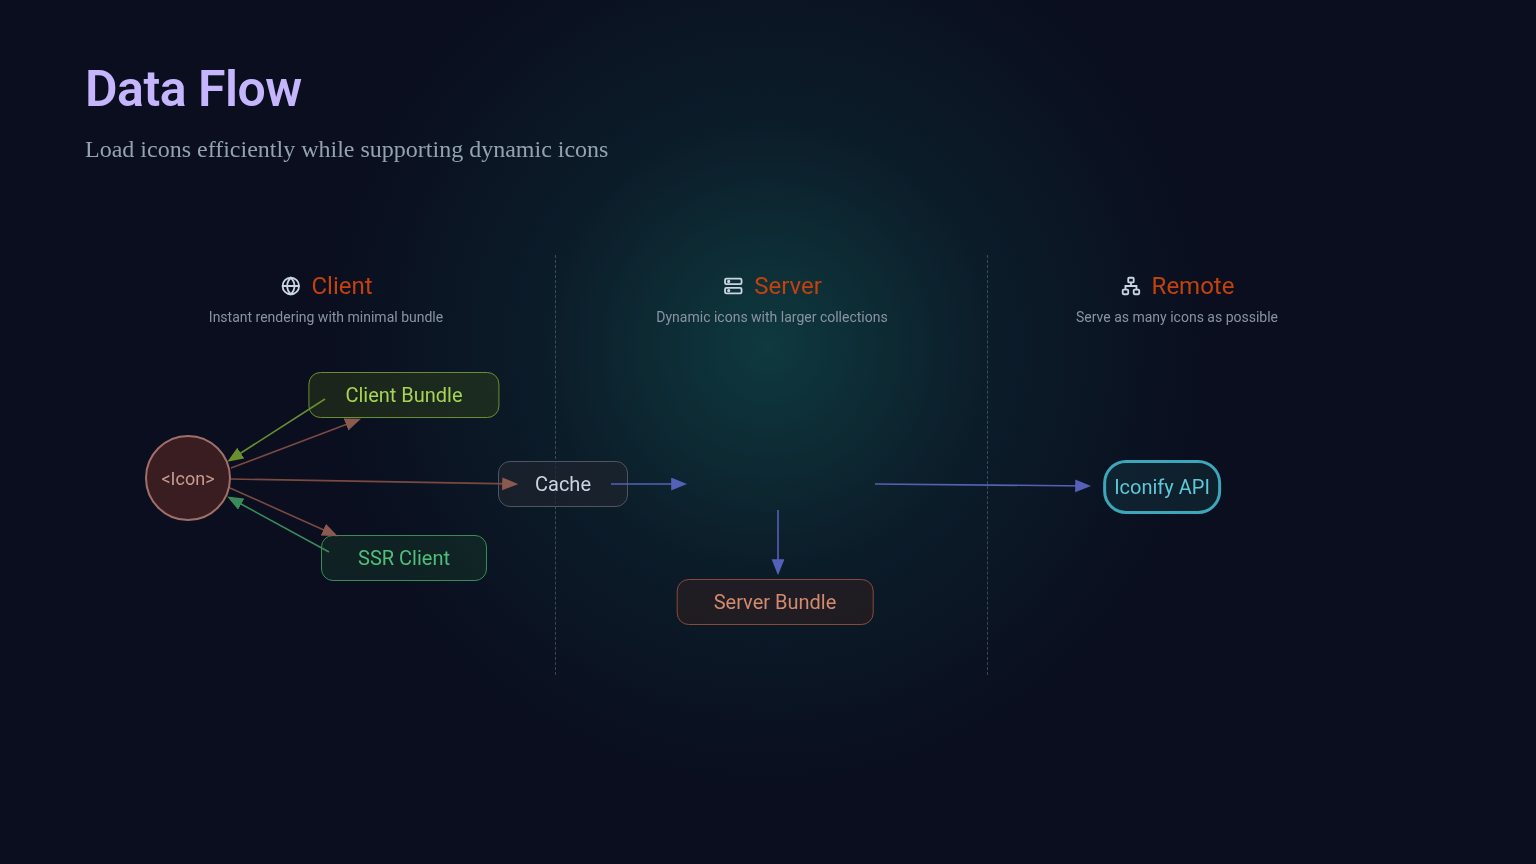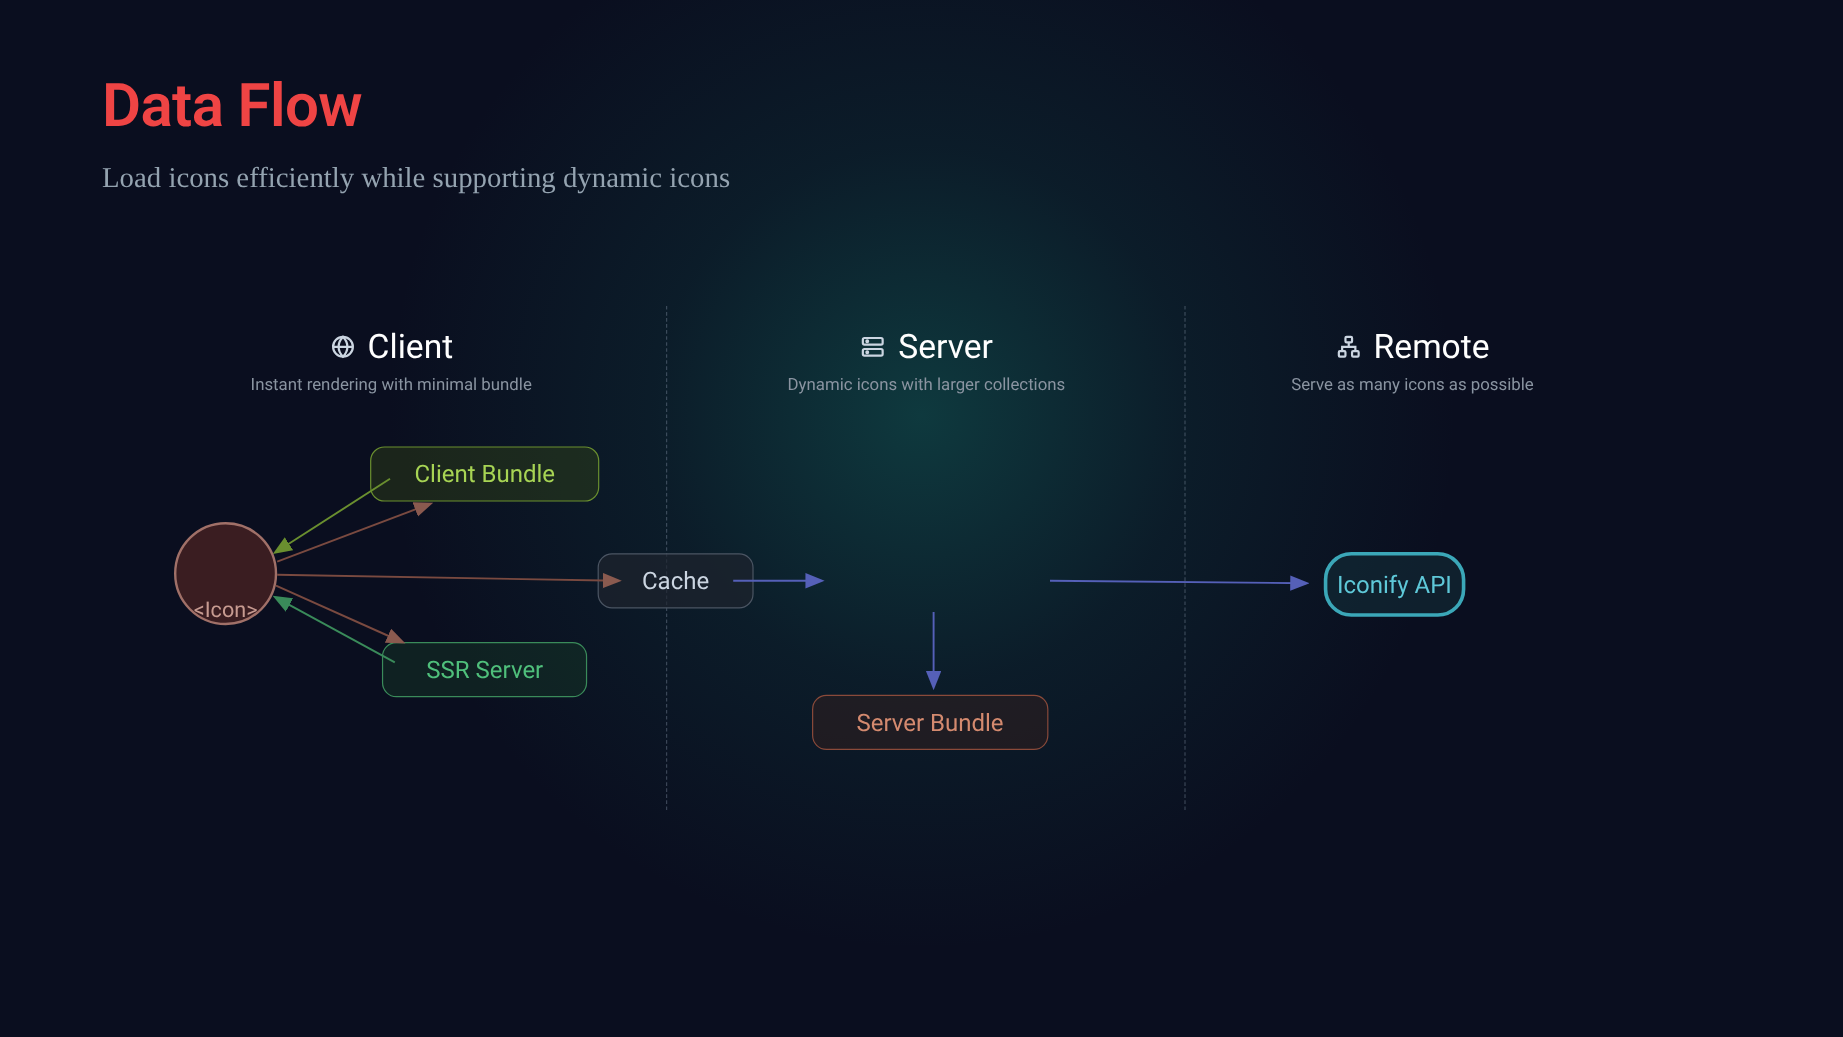--- a/index.html
+++ b/index.html
@@ -23,43 +23,43 @@
     pointer-events: none;
   }
   .header {
     position: absolute;
     top: 60px;
     left: 85px;
   }
   .title {
     font-size: 50px;
     font-weight: 600;
-    color: #ef4444;
+    color: #c4b5fd;
     letter-spacing: -0.5px;
   }
   .subtitle {
     margin-top: 18px;
     font-size: 24px;
     color: #94a3b0;
     font-family: Liberation Serif, serif;
   }
 
   .canvas {
     position: absolute;
     inset: 0;
   }
 
   .col-head {
     position: absolute;
     text-align: center;
     transform: translateX(-50%);
   }
   .col-title {
-    font-size: 28px;
-    color: #ffffff;
+    font-size: 24px;
+    color: #c2410c;
     display: inline-flex;
     align-items: center;
     gap: 10px;
   }
   .col-desc {
     margin-top: 8px;
     font-size: 14px;
     color: #8a94a1;
   }
   .icon {
@@ -192,25 +192,25 @@
           <rect x="3" y="16" width="6" height="5" rx="1"></rect>
           <rect x="15" y="16" width="6" height="5" rx="1"></rect>
           <path d="M12 8v4M12 12H6v4M12 12h6v4"></path>
         </svg>
       </span>
       <span>Remote</span>
     </div>
     <div class="col-desc">Serve as many icons as possible</div>
   </div>
 
-  <div class="node-icon" style="left:188px; top:478px;align-items:flex-end;">
+  <div class="node-icon" style="left:188px; top:478px;">
     <span>&lt;Icon&gt;</span>
   </div>
   <div class="node client-bundle" style="left:404px; top:395px;">Client Bundle</div>
-  <div class="node ssr-payload" style="left:404px; top:558px;">SSR Server</div>
+  <div class="node ssr-payload" style="left:404px; top:558px;">SSR Client</div>
   <div class="node cache" style="left:563px; top:484px;">Cache</div>
   <div class="node server-bundle" style="left:775px; top:602px;">Server Bundle</div>
   <div class="node iconify-api" style="left:1162px; top:487px;">Iconify API</div>
 
   <svg class="arrows">
     <defs>
       <marker id="ah-green1" markerWidth="10" markerHeight="10" refX="8" refY="4" orient="auto">
         <path d="M0,0 L10,4 L0,8 z" fill="#6a8f2f"></path>
       </marker>
       <marker id="ah-green2" markerWidth="10" markerHeight="10" refX="8" refY="4" orient="auto">

